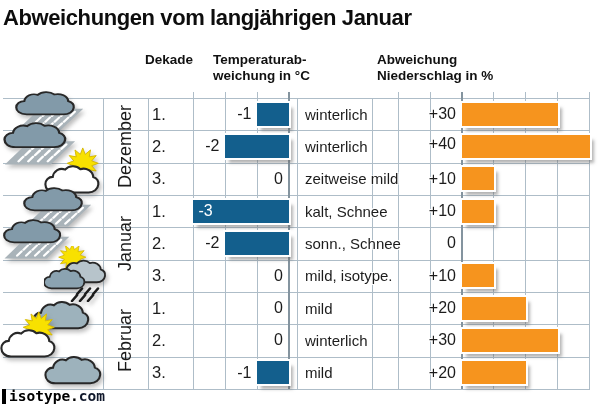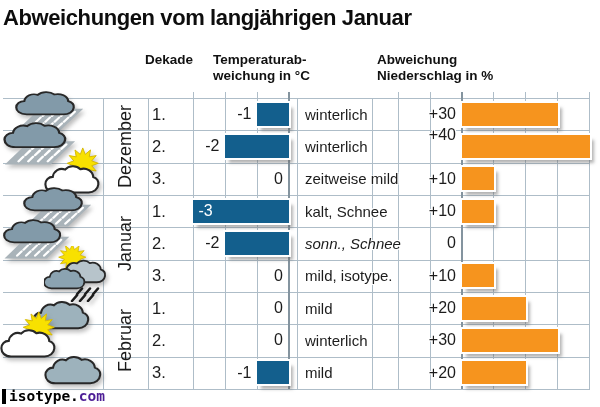--- a/index.html
+++ b/index.html
@@ -20,21 +20,21 @@
        font-size:16px;color:#1c1c1c;white-space:nowrap;}
   .halo{text-shadow:-1px -1px 0 #fff,1px -1px 0 #fff,-1px 1px 0 #fff,1px 1px 0 #fff,0 0 2px #fff;}
   .weather{font-size:15px;}
   .dekade{font-size:16.5px;}
   .month{position:absolute;display:flex;align-items:center;justify-content:center;}
   .month span{transform:rotate(-90deg);white-space:nowrap;font-size:18px;color:#1a1a1a;}
   .icon{position:absolute;filter:drop-shadow(2px 3px 2px rgba(90,90,90,.4));}
   .logo{position:absolute;left:2px;top:388px;font-family:"DejaVu Sans Mono",monospace;
         font-weight:bold;font-size:14.5px;color:#000;display:flex;align-items:center;}
   .logo-bar{display:inline-block;width:4px;height:15px;background:#000;margin-right:3px;}
-  .logo-tld{color:#4c1d95;}
+  .logo-tld{color:#0f172a;}
   .source{position:absolute;right:4px;top:389px;font-style:italic;font-size:13px;color:#222;}
 </style>
 </head>
 <body>
 
 <div class="canvas">
   <div class="title">Abweichungen vom langjährigen Januar</div>
   <div class="hdr" id="hdr-temp">Temperaturab-
 weichung in °C</div>
   <div class="hdr" id="hdr-dekade">Dekade</div>
@@ -78,37 +78,37 @@
       <div class="lbl dekade halo" style="left: 152px; top: 98px;">1.</div>
       <div class="bar" style="left: 256.5px; top: 102.5px; width: 32px; background: rgb(19, 95, 141);"></div>
       <div class="lbl halo" style="right: 348.5px; top: 98px;">-1</div>
       <div class="lbl weather halo" style="left: 305px; top: 98px;">winterlich</div>
       <div class="lbl halo" style="right: 144px; top: 98px;">+30</div>
       <div class="bar" style="left: 462px; top: 102.5px; width: 96px; background: rgb(246, 148, 30);"></div>
       <div class="lbl dekade halo" style="left: 152px; top: 130.3px;">2.</div>
       <div class="bar" style="left: 224.5px; top: 134.8px; width: 64px; background: rgb(19, 95, 141);"></div>
       <div class="lbl halo" style="right: 380.5px; top: 130.3px;">-2</div>
       <div class="lbl weather halo" style="left: 305px; top: 130.3px;">winterlich</div>
-      <div class="lbl halo" style="right: 144px; top: 119px;">+40</div>
+      <div class="lbl halo" style="right: 144px; top: 128px;">+40</div>
       <div class="bar" style="left: 462px; top: 134.8px; width: 128px; background: rgb(246, 148, 30);"></div>
       <div class="lbl dekade halo" style="left: 152px; top: 162.7px;">3.</div>
       <div class="lbl halo" style="right: 317px; top: 162.7px;">0</div>
       <div class="lbl weather halo" style="left: 305px; top: 162.7px;">zeitweise mild</div>
       <div class="lbl halo" style="right: 144px; top: 162.7px;">+10</div>
       <div class="bar" style="left: 462px; top: 167.2px; width: 32px; background: rgb(246, 148, 30);"></div>
       <div class="lbl dekade halo" style="left: 152px; top: 195px;">1.</div>
       <div class="bar" style="left: 192.5px; top: 199.5px; width: 96px; background: rgb(19, 95, 141);"></div>
       <div class="lbl" style="left: 198.5px; top: 195px; color: rgb(255, 255, 255);">-3</div>
       <div class="lbl weather halo" style="left: 305px; top: 195px;">kalt, Schnee</div>
       <div class="lbl halo" style="right: 144px; top: 195px;">+10</div>
       <div class="bar" style="left: 462px; top: 199.5px; width: 32px; background: rgb(246, 148, 30);"></div>
       <div class="lbl dekade halo" style="left: 152px; top: 227.3px;">2.</div>
       <div class="bar" style="left: 224.5px; top: 231.8px; width: 64px; background: rgb(19, 95, 141);"></div>
       <div class="lbl halo" style="right: 380.5px; top: 227.3px;">-2</div>
-      <div class="lbl weather halo" style="left: 305px; top: 227.3px; font-style: italic;">sonn., Schnee</div>
+      <div class="lbl weather halo" style="left: 305px; top: 227.3px;">sonn., Schnee</div>
       <div class="lbl halo" style="right: 144px; top: 227.3px;">0</div>
       <div class="lbl dekade halo" style="left: 152px; top: 259.7px;">3.</div>
       <div class="lbl halo" style="right: 317px; top: 259.7px;">0</div>
       <div class="lbl weather halo" style="left: 305px; top: 259.7px;">mild, isotype.</div>
       <div class="lbl halo" style="right: 144px; top: 259.7px;">+10</div>
       <div class="bar" style="left: 462px; top: 264.2px; width: 32px; background: rgb(246, 148, 30);"></div>
       <div class="lbl dekade halo" style="left: 152px; top: 292px;">1.</div>
       <div class="lbl halo" style="right: 317px; top: 292px;">0</div>
       <div class="lbl weather halo" style="left: 305px; top: 292px;">mild</div>
       <div class="lbl halo" style="right: 144px; top: 292px;">+20</div>

